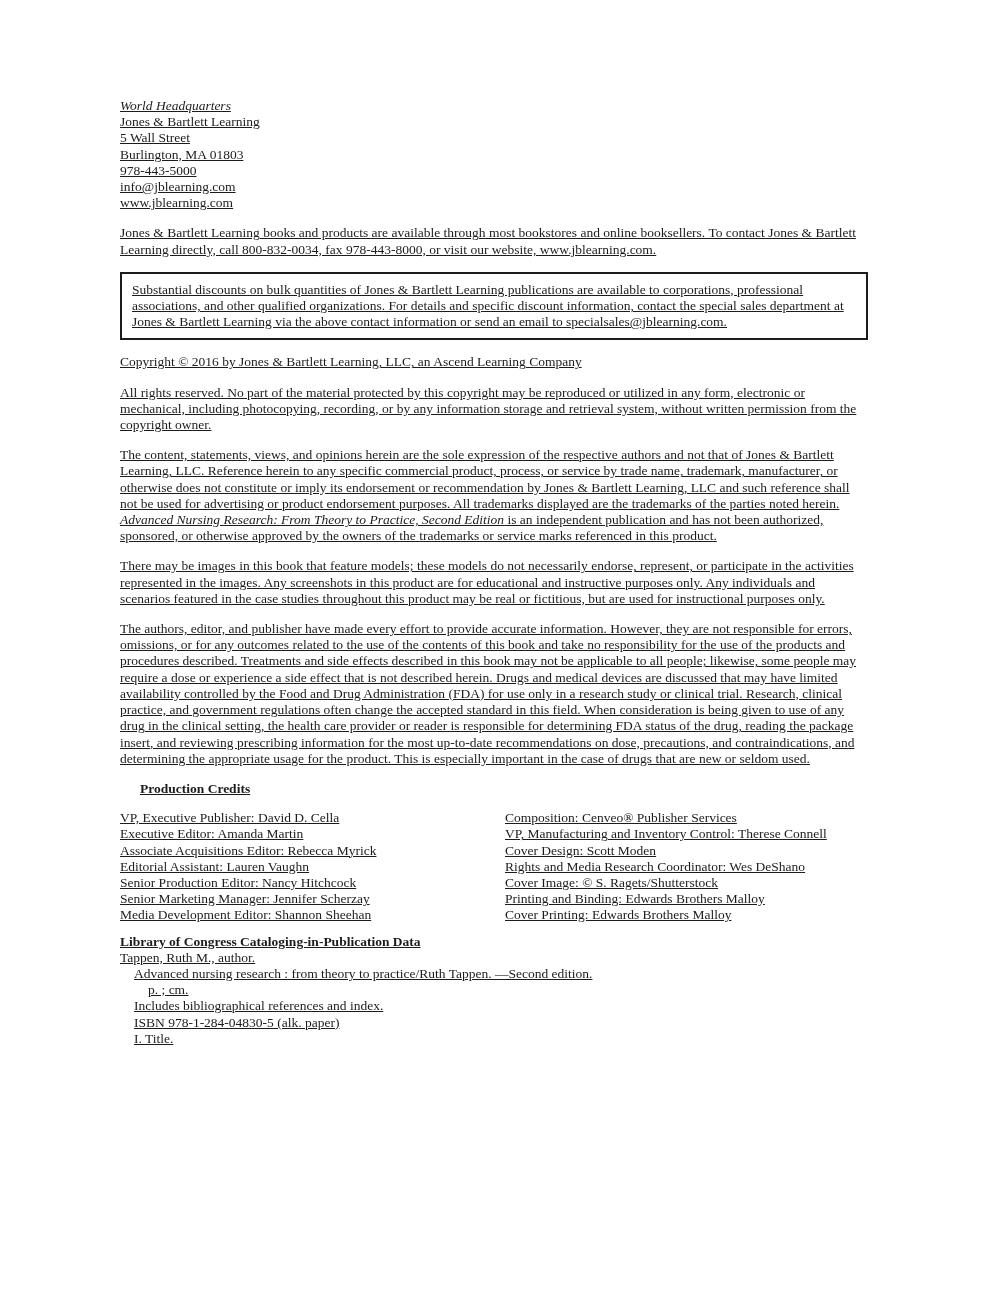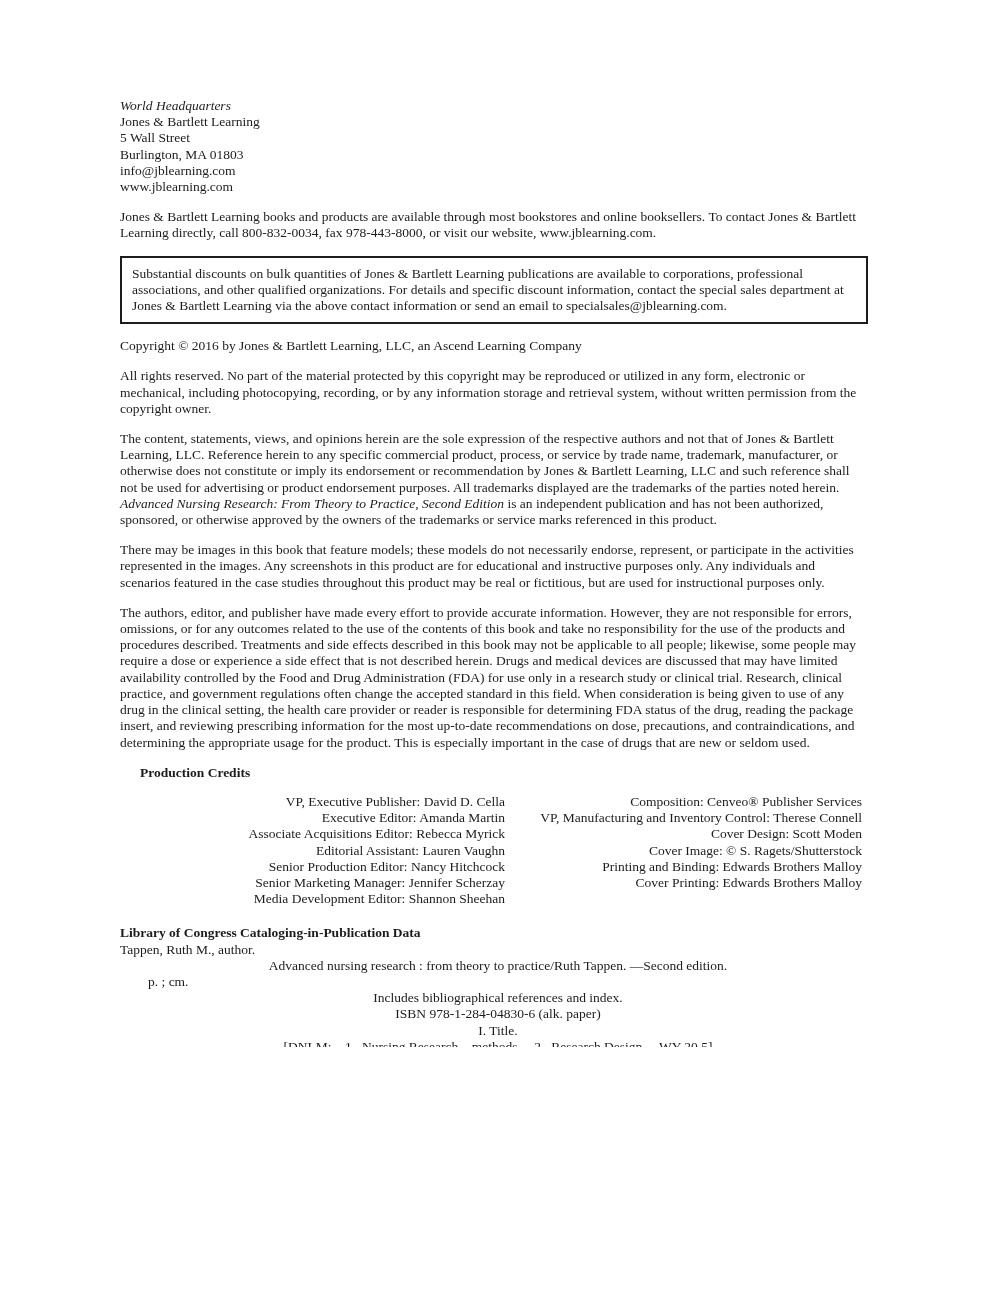--- a/index.html
+++ b/index.html
@@ -11,55 +11,57 @@
     color: #1c1c1c;
     font-size: 13.5px;
     line-height: 16.2px;
     -webkit-font-smoothing: antialiased;
   }
   .page {
     width: 1008px;
     height: 1047px;
     padding: 98px 146px 0 120px;
     overflow: hidden;
+    text-decoration: underline;
   }
   .para { margin-bottom: 14px; }
   .address-line { margin: 0; }
   .italic { font-style: italic; }
   .discount-box {
     border: 2px solid #1c1c1c;
     padding: 8px 10px;
     margin-bottom: 14px;
     width: 748px;
   }
   .section-heading { font-weight: bold; margin-bottom: 0; }
   .section-heading.spaced-below { margin-bottom: 13px; margin-left: 20px; }
-  .credits-columns { display: flex; margin-bottom: 18px; text-align: right; }
+  .credits-columns { display: flex; margin-bottom: 10px; }
   .credits-col { width: 385px; }
   .credits-col.right { width: 357px; }
   .credit-line { white-space: nowrap; }
   .loc-block { margin-bottom: 0; }
   .loc-line { white-space: pre-wrap; }
-  .indent-1 { padding-left: 14px; text-align: center; }
+  .indent-1 { padding-left: 14px; }
   .indent-2 { padding-left: 28px; }
   .loc-number { padding-left: 385px; }
   .loc-code { margin-bottom: 14px; }
   .printed-line { margin-bottom: 23px; }
   .print-run { white-space: pre-wrap; letter-spacing: 0.5px; }
 </style>
 </head>
 <body>
 
 <div class="page">
 
   <div class="para">
     <div class="address-line italic">World Headquarters</div>
     <div class="address-line">Jones &amp; Bartlett Learning</div>
     <div class="address-line">5 Wall Street</div>
     <div class="address-line">Burlington, MA 01803</div>
+    <div class="address-line">978-443-5000</div>
     <div class="address-line">info@jblearning.com</div>
     <div class="address-line">www.jblearning.com</div>
   </div>
 
   <p class="para">Jones &amp; Bartlett Learning books and products are available through most bookstores and online booksellers. To contact Jones &amp; Bartlett Learning directly, call 800-832-0034, fax 978-443-8000, or visit our website, www.jblearning.com.</p>
 
   <div class="discount-box">
     <span>Substantial discounts on bulk quantities of Jones &amp; Bartlett Learning publications are available to corporations, professional associations, and other qualified organizations. For details and specific discount information, contact the special sales department at Jones &amp; Bartlett Learning via the above contact information or send an email to specialsales@jblearning.com.</span>
   </div>
 
@@ -82,34 +84,35 @@
         <div class="credit-line">Associate Acquisitions Editor: Rebecca Myrick</div>
         <div class="credit-line">Editorial Assistant: Lauren Vaughn</div>
         <div class="credit-line">Senior Production Editor: Nancy Hitchcock</div>
         <div class="credit-line">Senior Marketing Manager: Jennifer Scherzay</div>
         <div class="credit-line">Media Development Editor: Shannon Sheehan</div>
       </div>
       <div class="credits-col right">
         <div class="credit-line">Composition: Cenveo® Publisher Services</div>
         <div class="credit-line">VP, Manufacturing and Inventory Control: Therese Connell</div>
         <div class="credit-line">Cover Design: Scott Moden</div>
+        <div class="credit-line">Rights and Media Research Coordinator: Wes DeShano</div>
         <div class="credit-line">Cover Image: © S. Ragets/Shutterstock</div>
         <div class="credit-line">Printing and Binding: Edwards Brothers Malloy</div>
         <div class="credit-line">Cover Printing: Edwards Brothers Malloy</div>
       </div>
     </div>
   </div>
 
   <div class="loc-block">
     <div class="section-heading">Library of Congress Cataloging-in-Publication Data</div>
     <div class="loc-line">Tappen, Ruth M., author.</div>
     <div class="loc-line indent-1">Advanced nursing research : from theory to practice/Ruth Tappen. —Second edition.</div>
     <div class="loc-line indent-2">p. ; cm.</div>
     <div class="loc-line indent-1">Includes bibliographical references and index.</div>
-    <div class="loc-line indent-1">ISBN 978-1-284-04830-6 (alk. paper)</div>
+    <div class="loc-line indent-1">ISBN 978-1-284-04830-5 (alk. paper)</div>
     <div class="loc-line indent-1">I. Title.</div>
     <div class="loc-line indent-1">[DNLM:    1.  Nursing Research—methods.    2.  Research Design.    WY 20.5]</div>
     <div class="loc-line indent-1">RT81.5</div>
     <div class="loc-line indent-1">610.73072—dc23</div>
     <div class="loc-number">2015024545</div>
     <div class="loc-code">5381</div>
   </div>
 
   <div class="printed-line">Printed in the United States of America</div>
   <div class="print-run">19  18  17  16  15        10 9 8 7 6 5 4 3 2 1</div>

